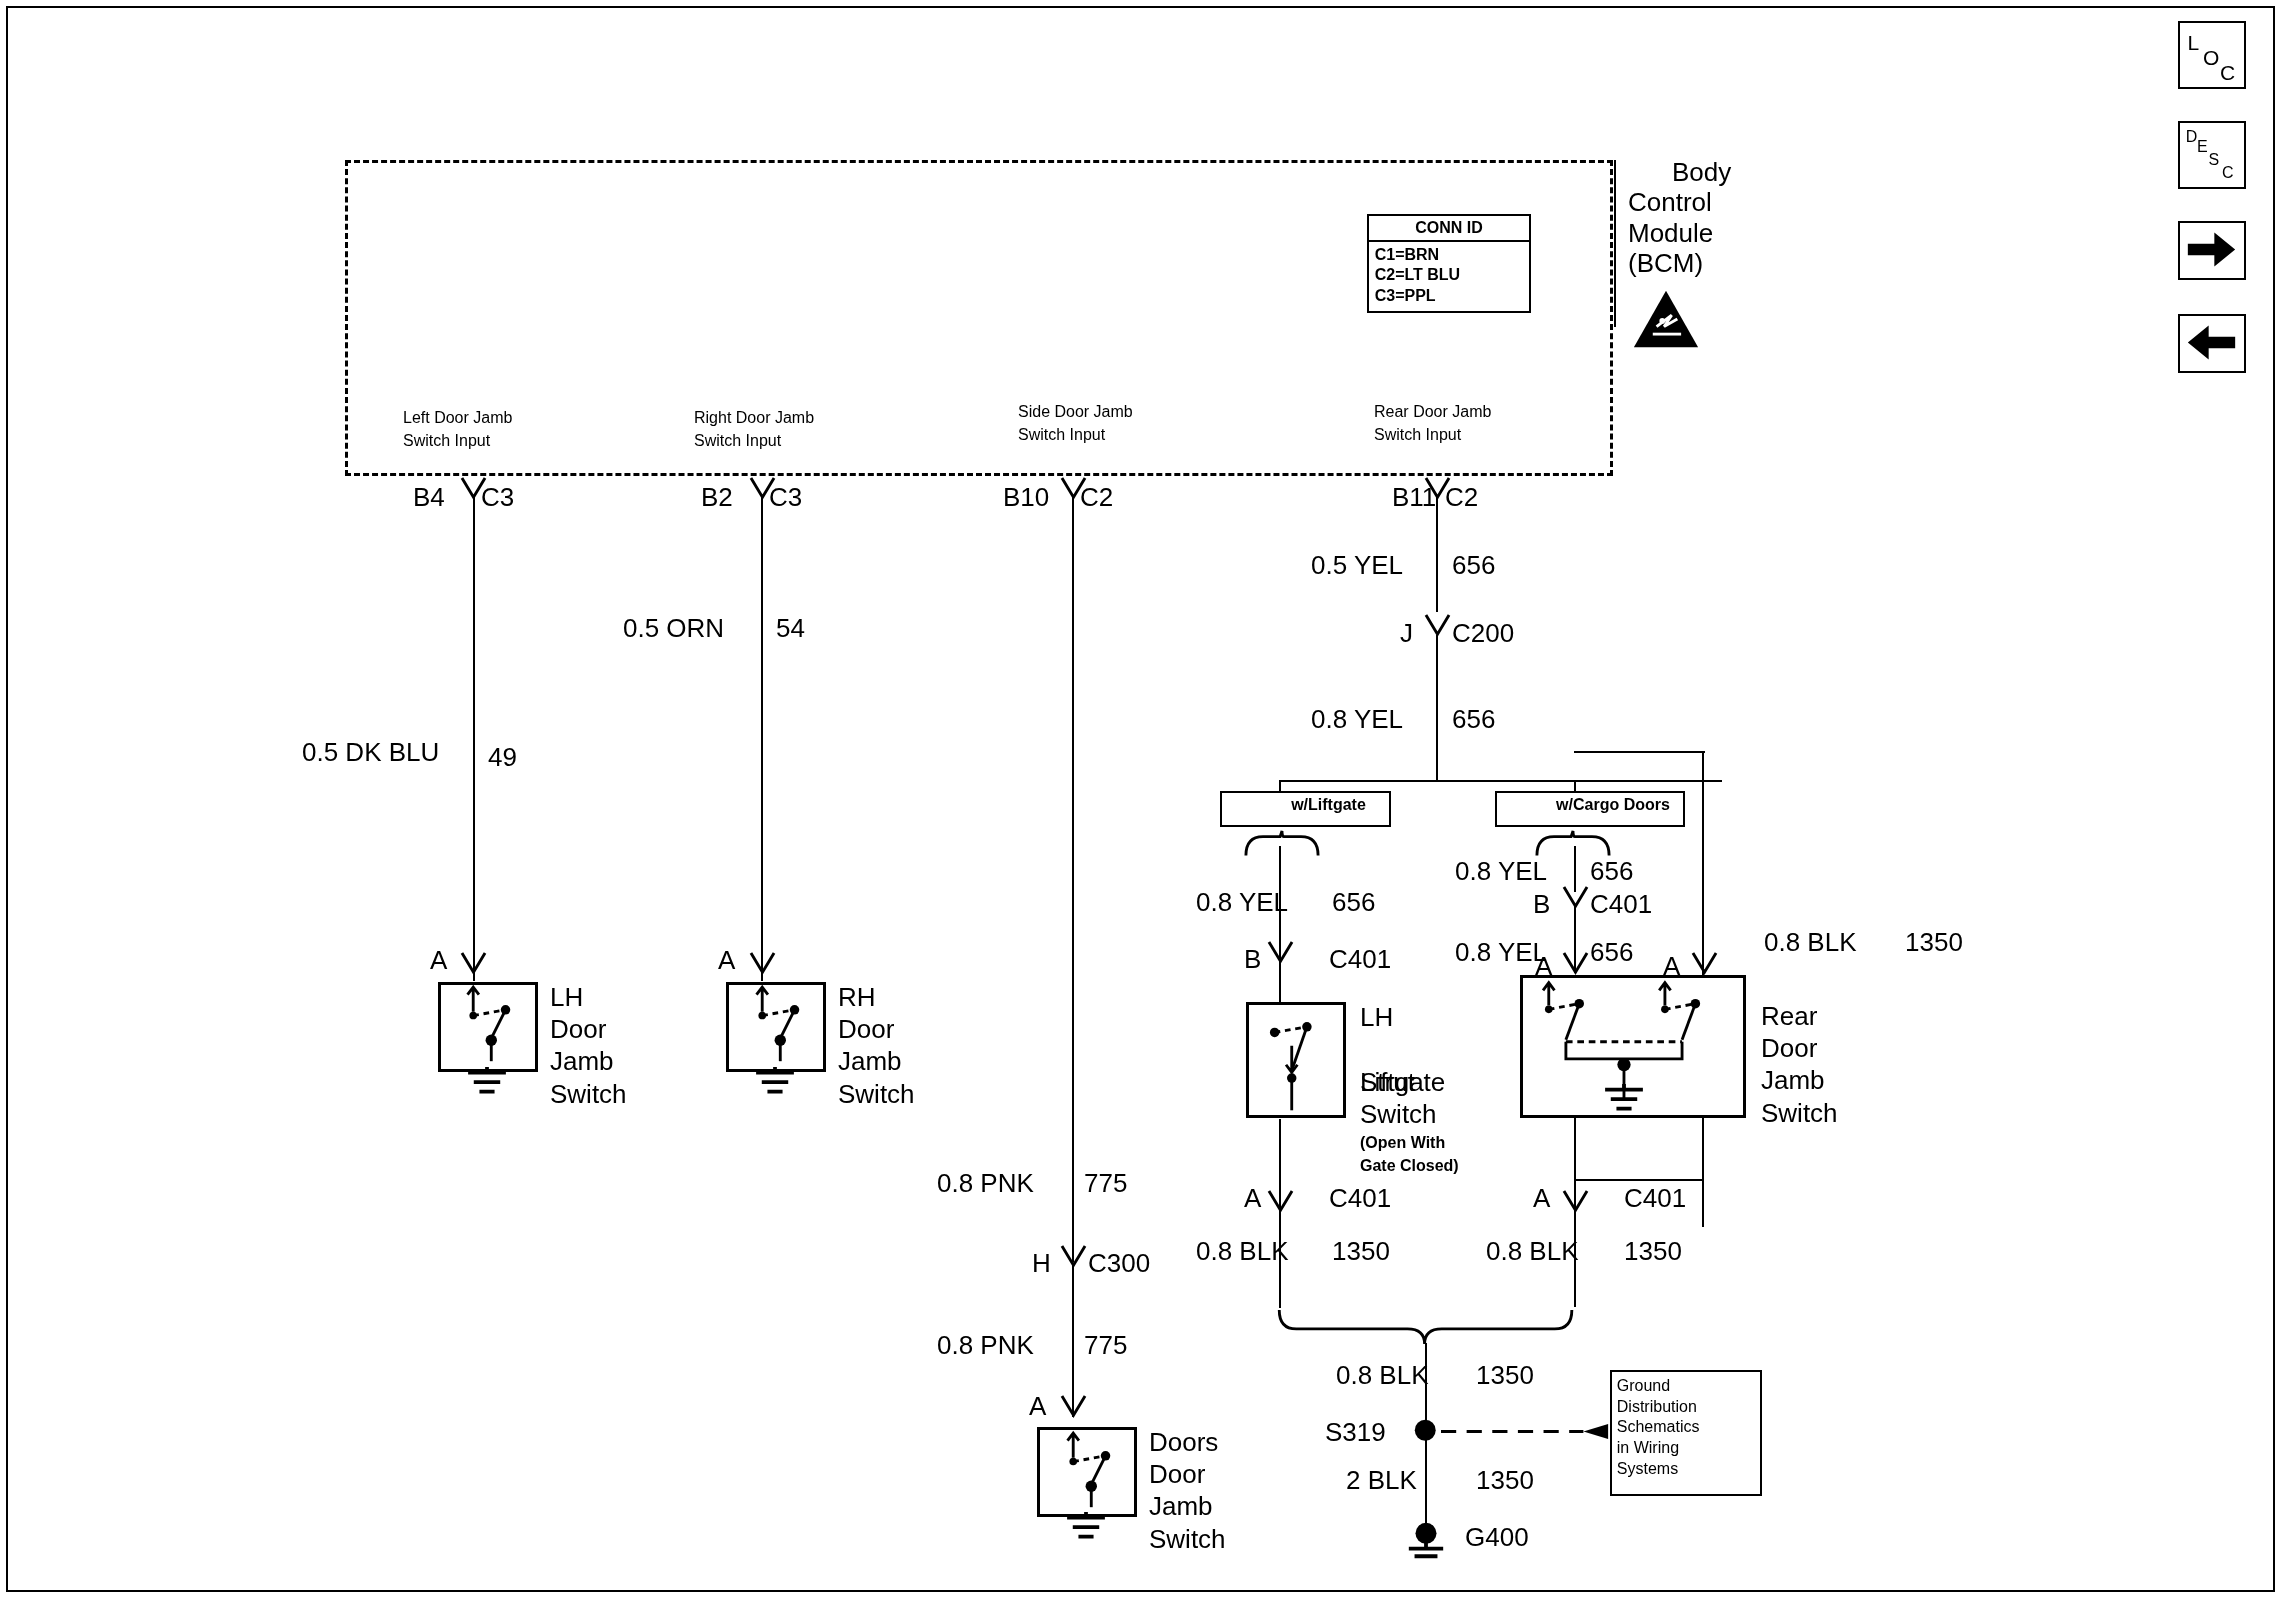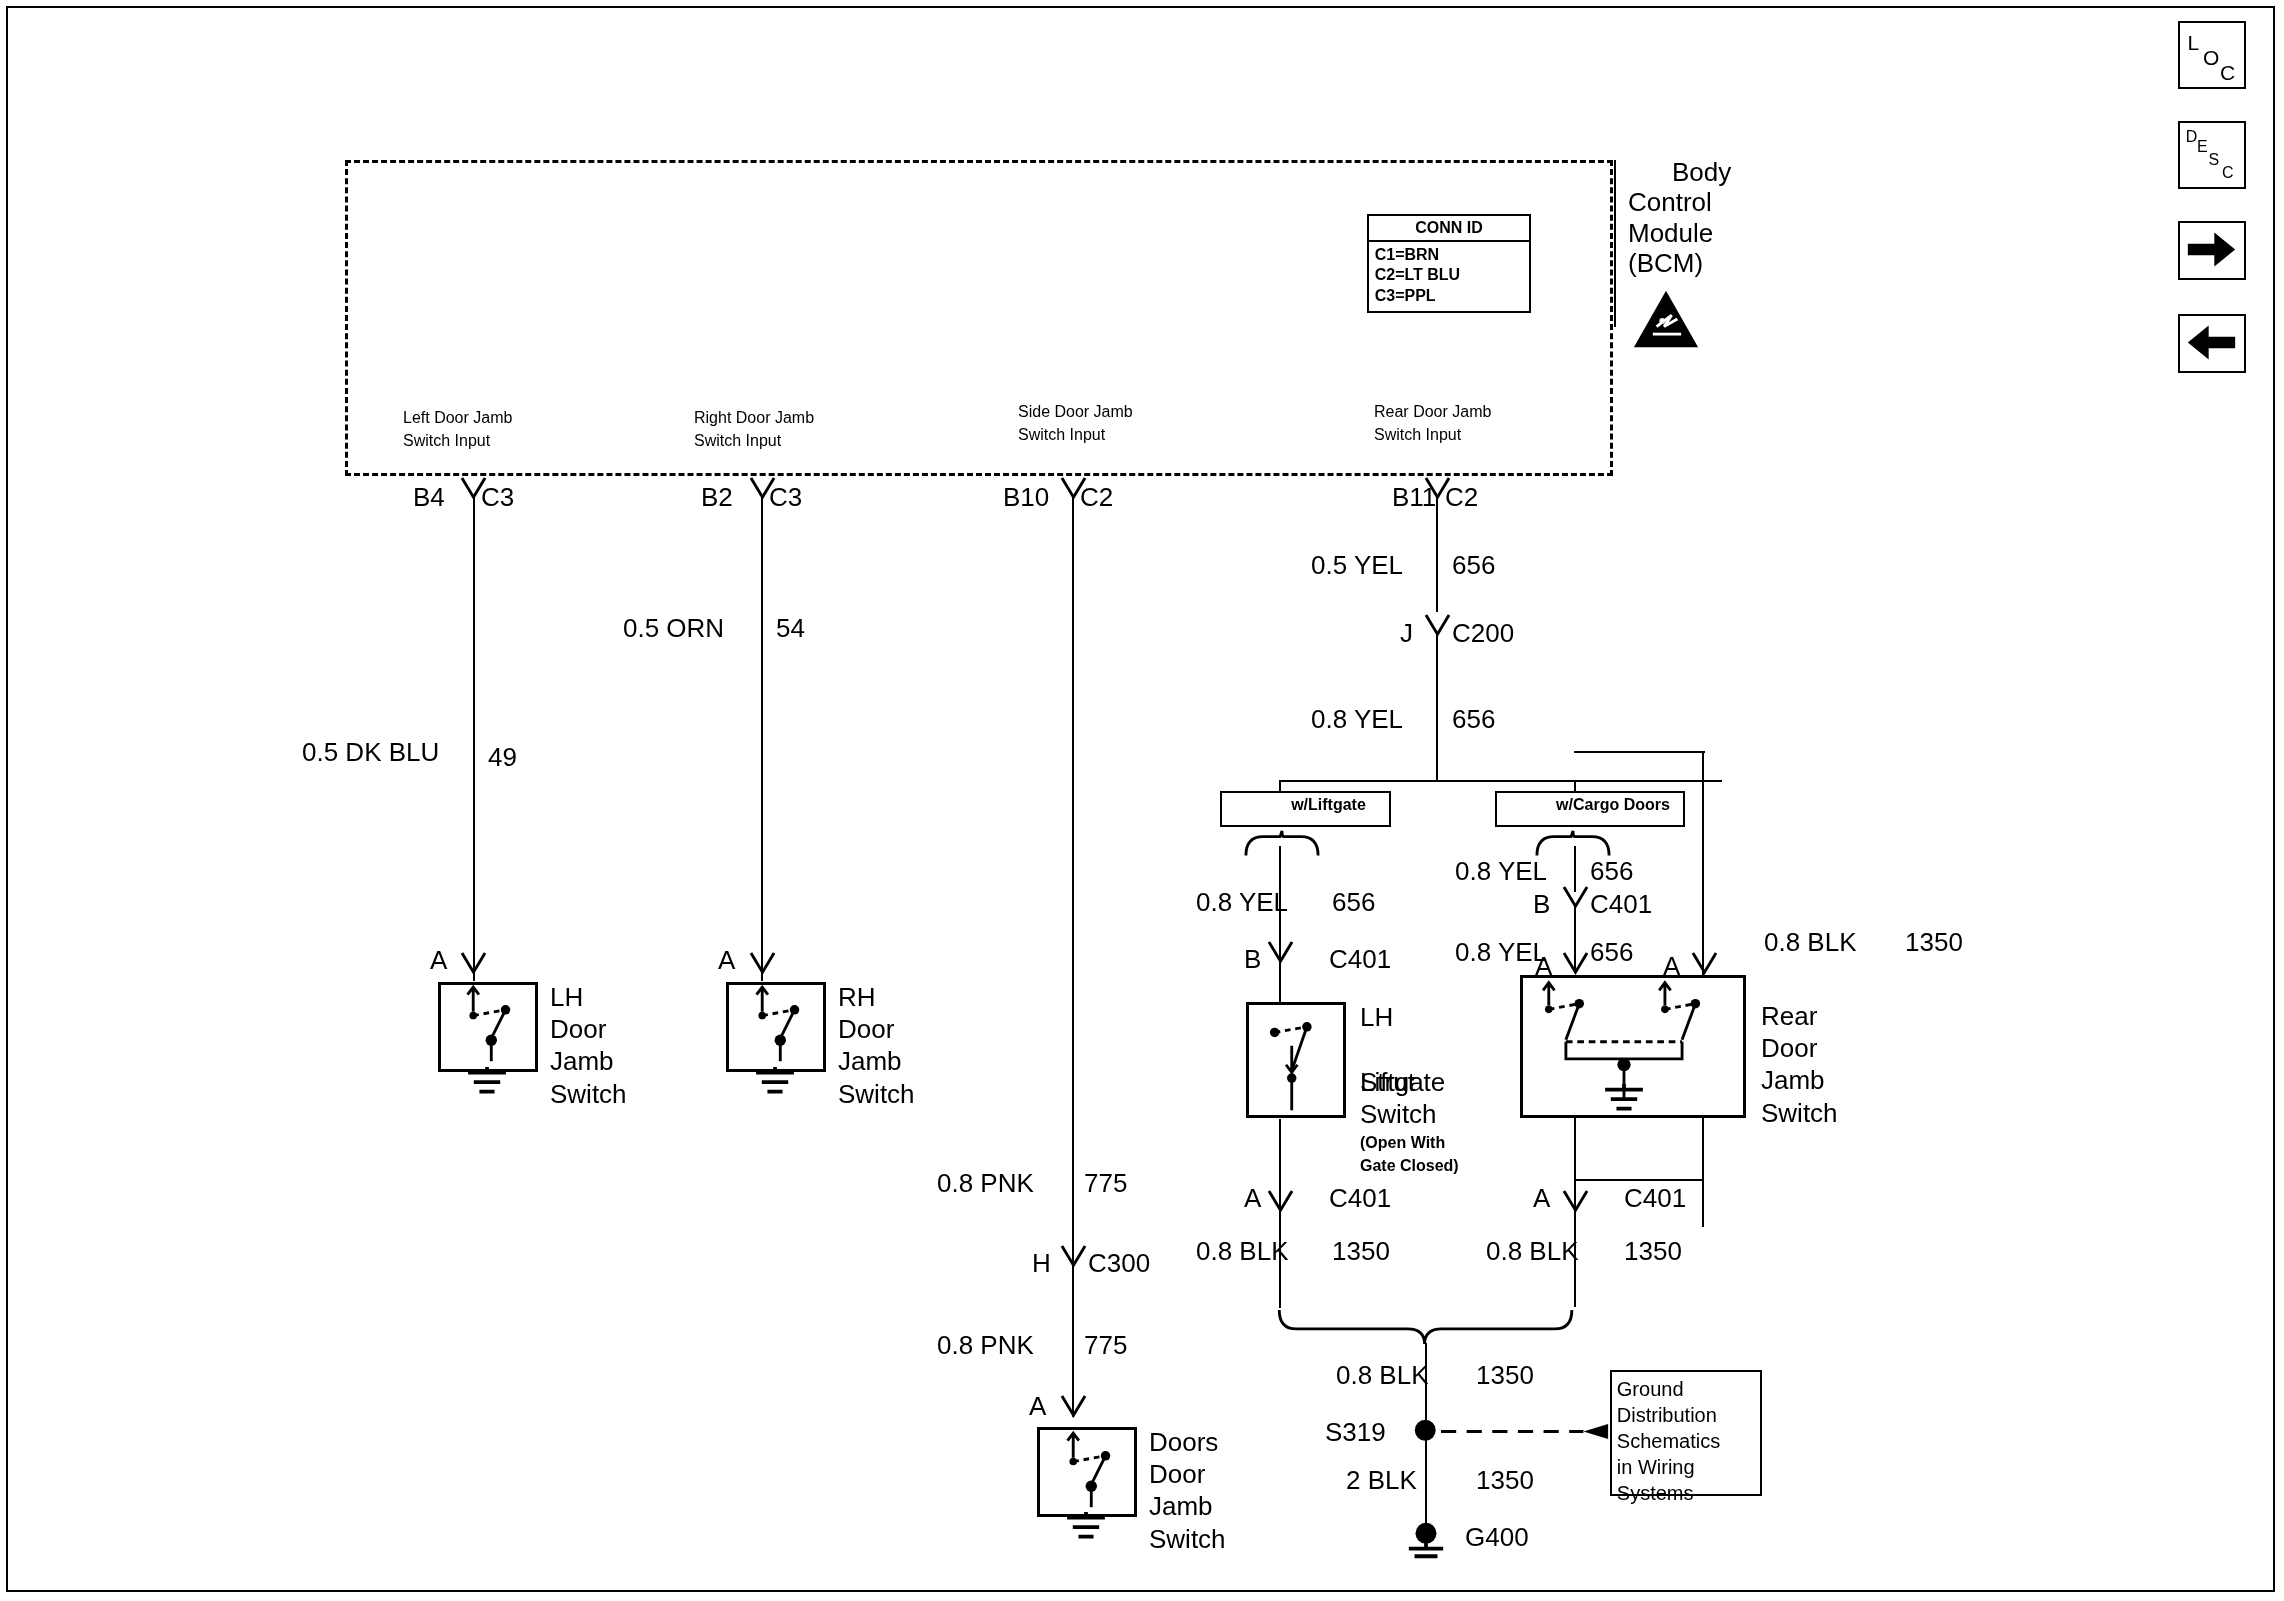--- a/index.html
+++ b/index.html
@@ -103,21 +103,21 @@
     font-weight: bold;
     text-align: center;
     padding-top: 2.9px;
     padding-left: 46px;
   }
   .gndbox {
     position: absolute;
     border: 2.9px solid #000;
     box-sizing: border-box;
     background: #fff;
-    font-size: 20px;
+    font-size: 16px;
     line-height: 1.30;
     padding: 3.8px 4.8px;
   }
 </style>
 </head>
 <body>
 
 <div id="root">
 
   <div id="page-border"></div>

